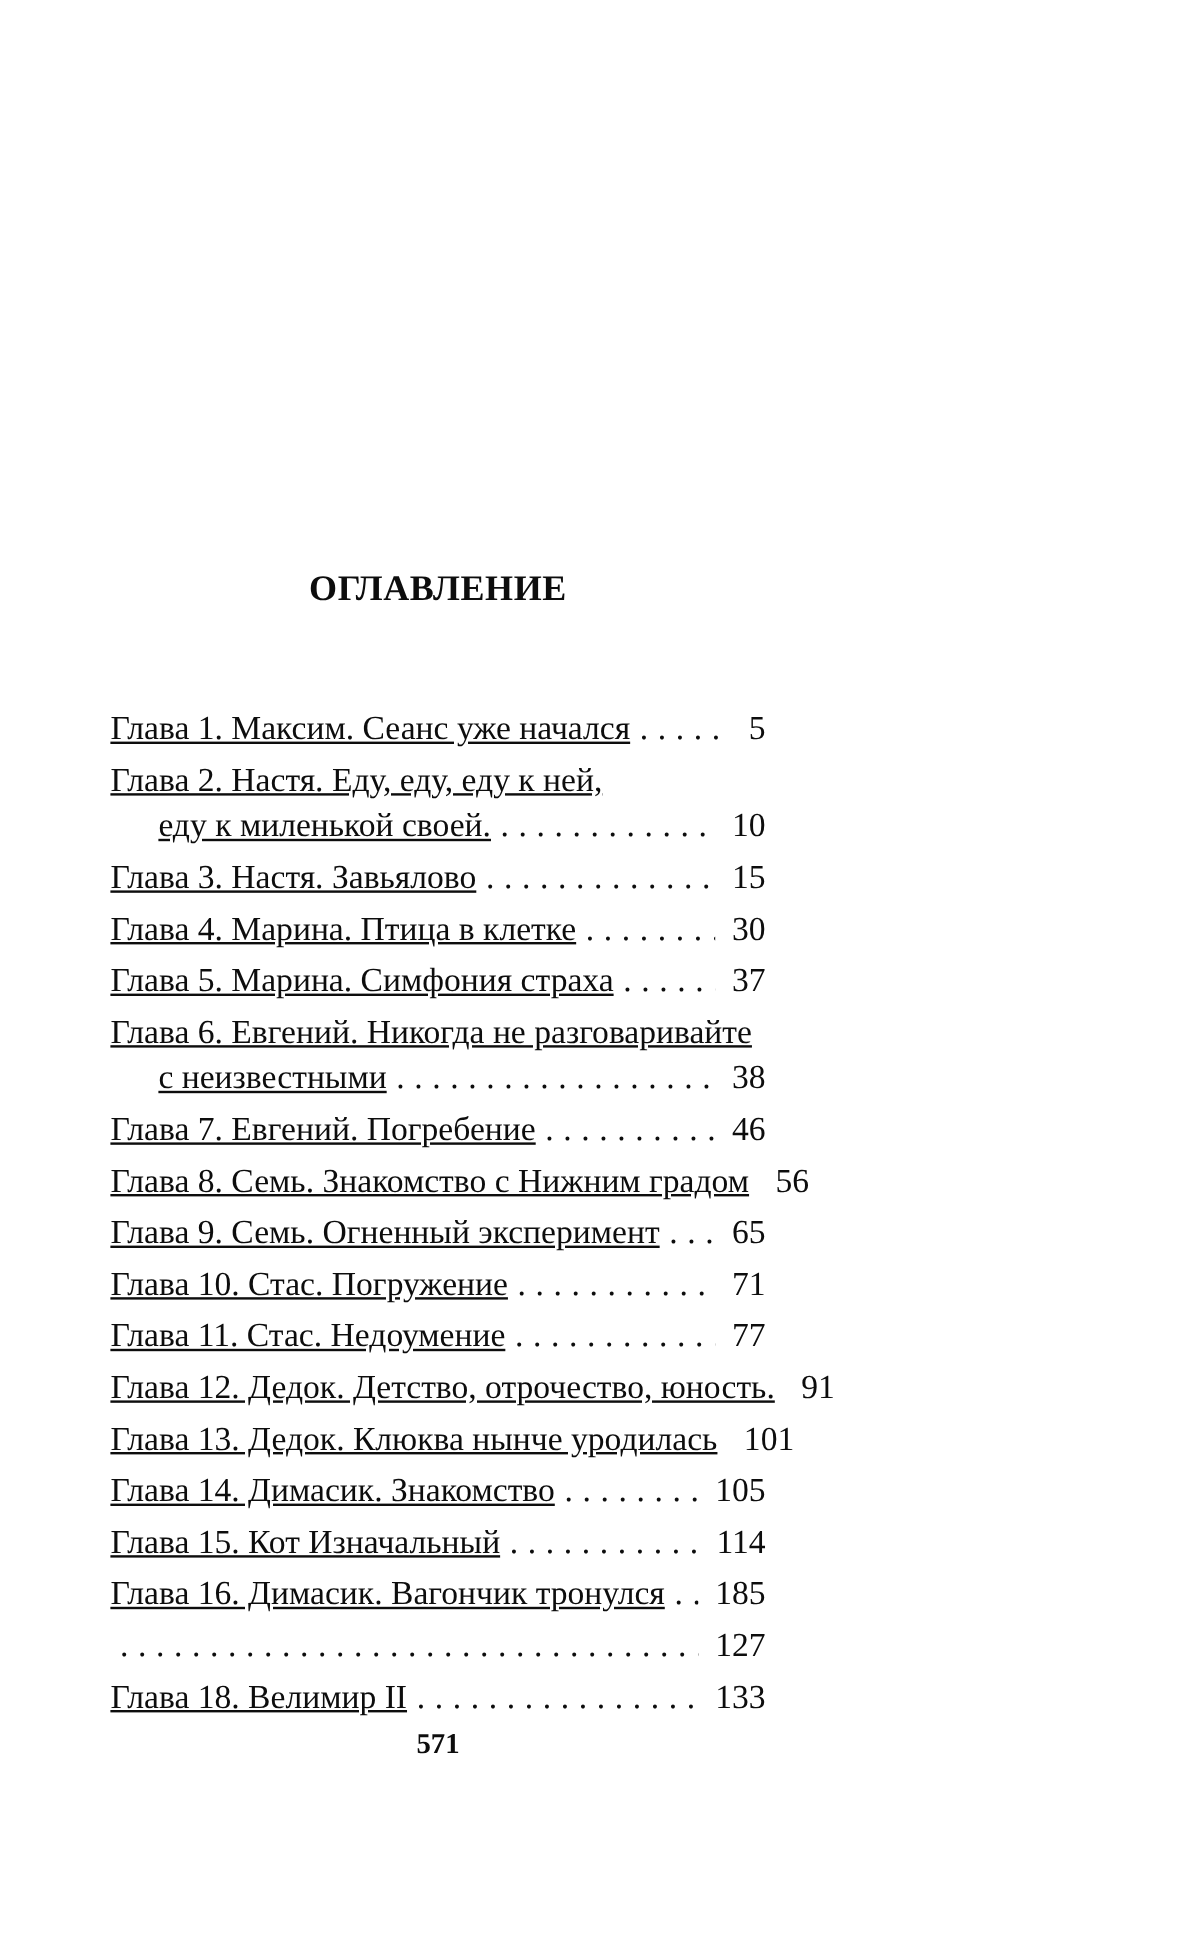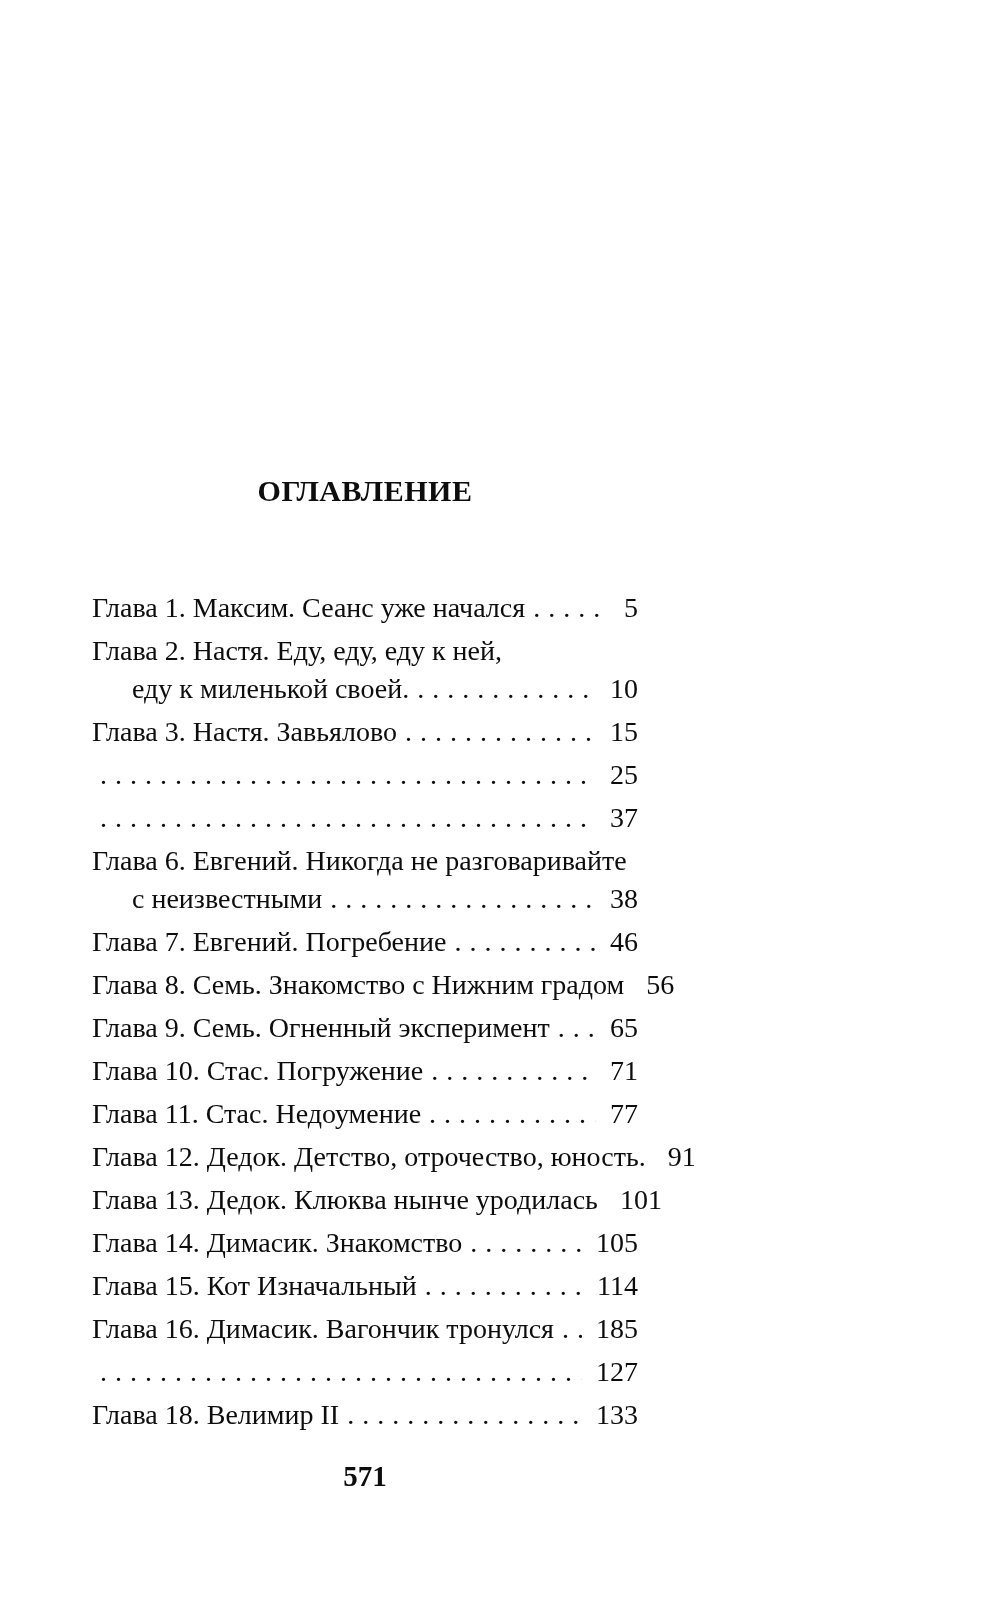--- a/index.html
+++ b/index.html
@@ -33,38 +33,37 @@
     height: 43px;
     line-height: 43px;
     font-size: 28px;
     white-space: nowrap;
   }
   .row.cont {
     margin-top: -5px;
     padding-left: 40px;
     align-items: center;
   }
-  .entry-text { flex: 0 0 auto; }
+  .entry-text { flex: 0 0 auto; text-decoration: underline; }
   .leader {
     flex: 1 1 auto;
     min-width: 0;
     overflow: hidden;
     text-align: right;
     margin-left: 8px;
     letter-spacing: 0.5px;
   }
   .page-num {
     flex: 0 0 auto;
     margin-left: 14px;
     text-align: right;
   }
   .folio {
-    margin-top: 22px;
     text-align: center;
-    font-size: 29px;
+    font-size: 24px;
     line-height: 36px;
     font-weight: 700;
   }
 </style>
 </head>
 <body>
 
 <main class="page">
   <h1 class="title">ОГЛАВЛЕНИЕ</h1>
 
@@ -81,24 +80,26 @@
         <span class="entry-text">еду к миленькой своей.</span>
         <span class="leader">. . . . . . . . . . . . . . . . . . . . . . . . . . . . . . . . . . . . . . . . . . . . . . . . . . . . . . . . . . . .</span>
         <span class="page-num">10</span>
       </div>
       <div class="row">
         <span class="entry-text">Глава 3. Настя. Завьялово</span>
         <span class="leader">. . . . . . . . . . . . . . . . . . . . . . . . . . . . . . . . . . . . . . . . . . . . . . . . . . . . . . . . . . . .</span>
         <span class="page-num">15</span>
       </div>
       <div class="row">
+        <span class="entry-text">Глава 4. Марина. Птица в клетке</span>
         <span class="leader">. . . . . . . . . . . . . . . . . . . . . . . . . . . . . . . . . . . . . . . . . . . . . . . . . . . . . . . . . . . .</span>
-        <span class="page-num">25</span>
+        <span class="page-num">30</span>
       </div>
       <div class="row">
+        <span class="entry-text">Глава 5. Марина. Симфония страха</span>
         <span class="leader">. . . . . . . . . . . . . . . . . . . . . . . . . . . . . . . . . . . . . . . . . . . . . . . . . . . . . . . . . . . .</span>
         <span class="page-num">37</span>
       </div>
       <div class="row">
         <span class="entry-text">Глава 6. Евгений. Никогда не разговаривайте</span>
       </div>
       <div class="row cont">
         <span class="entry-text">с неизвестными</span>
         <span class="leader">. . . . . . . . . . . . . . . . . . . . . . . . . . . . . . . . . . . . . . . . . . . . . . . . . . . . . . . . . . . .</span>
         <span class="page-num">38</span>

